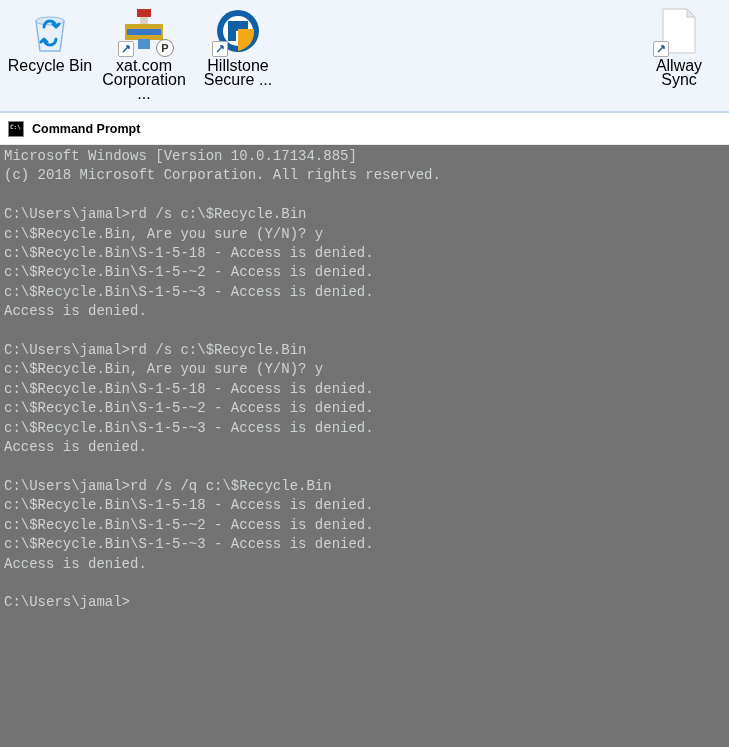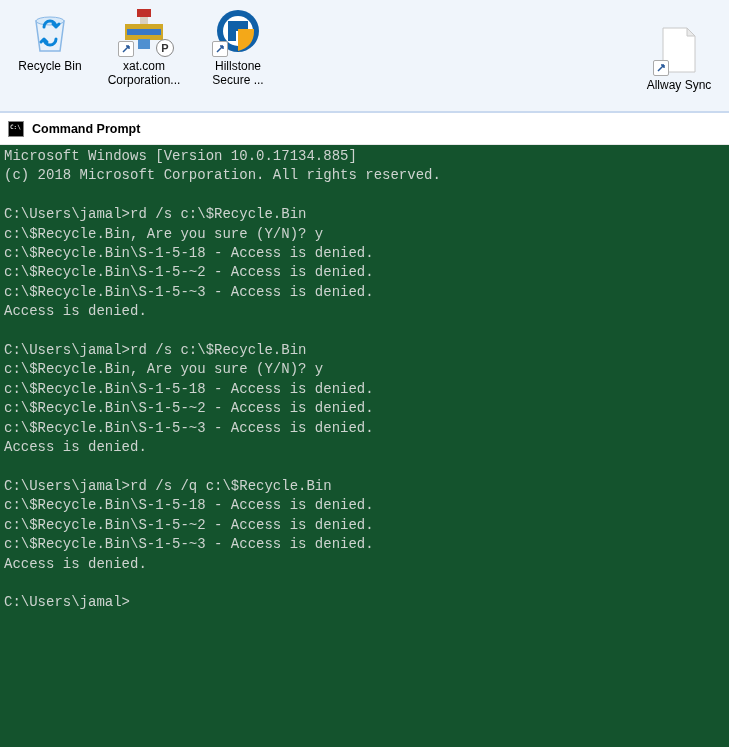--- a/index.html
+++ b/index.html
@@ -23,32 +23,31 @@
       width: 94px;
       display: flex;
       flex-direction: column;
       align-items: center;
       text-align: center;
       cursor: pointer;
       padding-top: 2px;
     }
     .desktop-icon.spacer-before {
       margin-left: auto;
-      justify-content: center;
     }
     .icon-img {
       width: 48px;
       height: 48px;
       display: flex;
       align-items: center;
       justify-content: center;
       position: relative;
     }
     .icon-label {
-      font-size: 12px;
+      font-size: 16px;
       color: #000;
       line-height: 14px;
       margin-top: 4px;
       max-width: 86px;
       word-wrap: break-word;
       text-align: center;
     }
     .shortcut-arrow {
       position: absolute;
       bottom: -2px;
@@ -99,21 +98,21 @@
       top: 1px;
       left: 1px;
       font-family: Consolas, monospace;
     }
     .cmd-title {
       font-size: 12.5px;
       color: #000;
     }
     .cmd-body {
       flex: 1;
-      background: #14532d;
+      background: #737373;
       color: #cdd3cf;
       font-family: Consolas, "Courier New", monospace;
       font-size: 14px;
       line-height: 19.4px;
       padding: 2px 4px;
       white-space: pre;
       overflow: hidden;
     }
   </style>
 </head>

